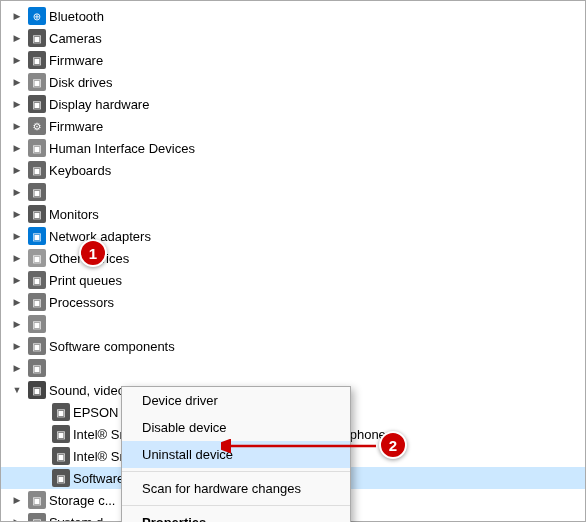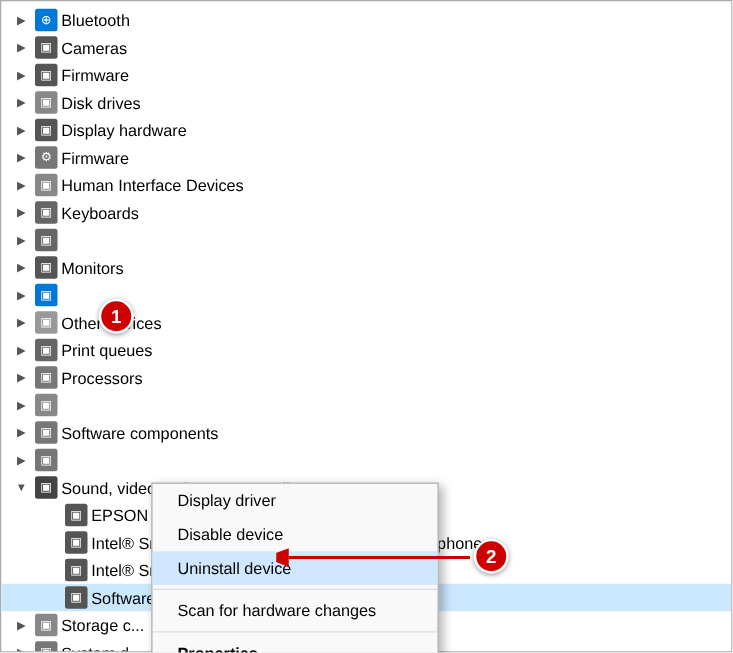--- a/index.html
+++ b/index.html
@@ -172,20 +172,21 @@
         <span class="item-icon" style="background: rgb(102, 102, 102); color: rgb(255, 255, 255); font-size: 10px; border-radius: 2px;">▣</span>
       </div>
       <div class="tree-item" style="padding-left: 8px;">
         <span class="chevron collapsed"></span>
         <span class="item-icon" style="background: rgb(85, 85, 85); color: rgb(255, 255, 255); font-size: 10px; border-radius: 2px;">▣</span>
         <span class="item-label">Monitors</span>
       </div>
       <div class="tree-item" style="padding-left: 8px;">
         <span class="chevron collapsed"></span>
         <span class="item-icon" style="background: rgb(0, 120, 215); color: rgb(255, 255, 255); font-size: 10px; border-radius: 2px;">▣</span>
+        <span class="item-label">Network adapters</span>
       </div>
       <div class="tree-item" style="padding-left: 8px;">
         <span class="chevron collapsed"></span>
         <span class="item-icon" style="background: rgb(153, 153, 153); color: rgb(255, 255, 255); font-size: 10px; border-radius: 2px;">▣</span>
         <span class="item-label">Other devices</span>
       </div>
       <div class="tree-item" style="padding-left: 8px;">
         <span class="chevron collapsed"></span>
         <span class="item-icon" style="background: rgb(102, 102, 102); color: rgb(255, 255, 255); font-size: 10px; border-radius: 2px;">▣</span>
         <span class="item-label">Print queues</span>
@@ -240,21 +241,21 @@
       </div>
       <div class="tree-item" style="padding-left: 8px;">
         <span class="chevron collapsed"></span>
         <span class="item-icon" style="background: rgb(119, 119, 119); color: rgb(255, 255, 255); font-size: 10px; border-radius: 2px;">▣</span>
         <span class="item-label">System d...</span>
       </div>
     </div>
 
   <div class="context-menu">
     <div class="context-menu-item">
-      <span>Display driver</span>
+      <span>Device driver</span>
     </div>
     <div class="context-menu-item">
       <span>Disable device</span>
     </div>
     <div class="context-menu-item highlighted">
       <span>Uninstall device</span>
     </div>
     <div class="context-menu-separator"></div>
     <div class="context-menu-item">
       <span>Scan for hardware changes</span>

